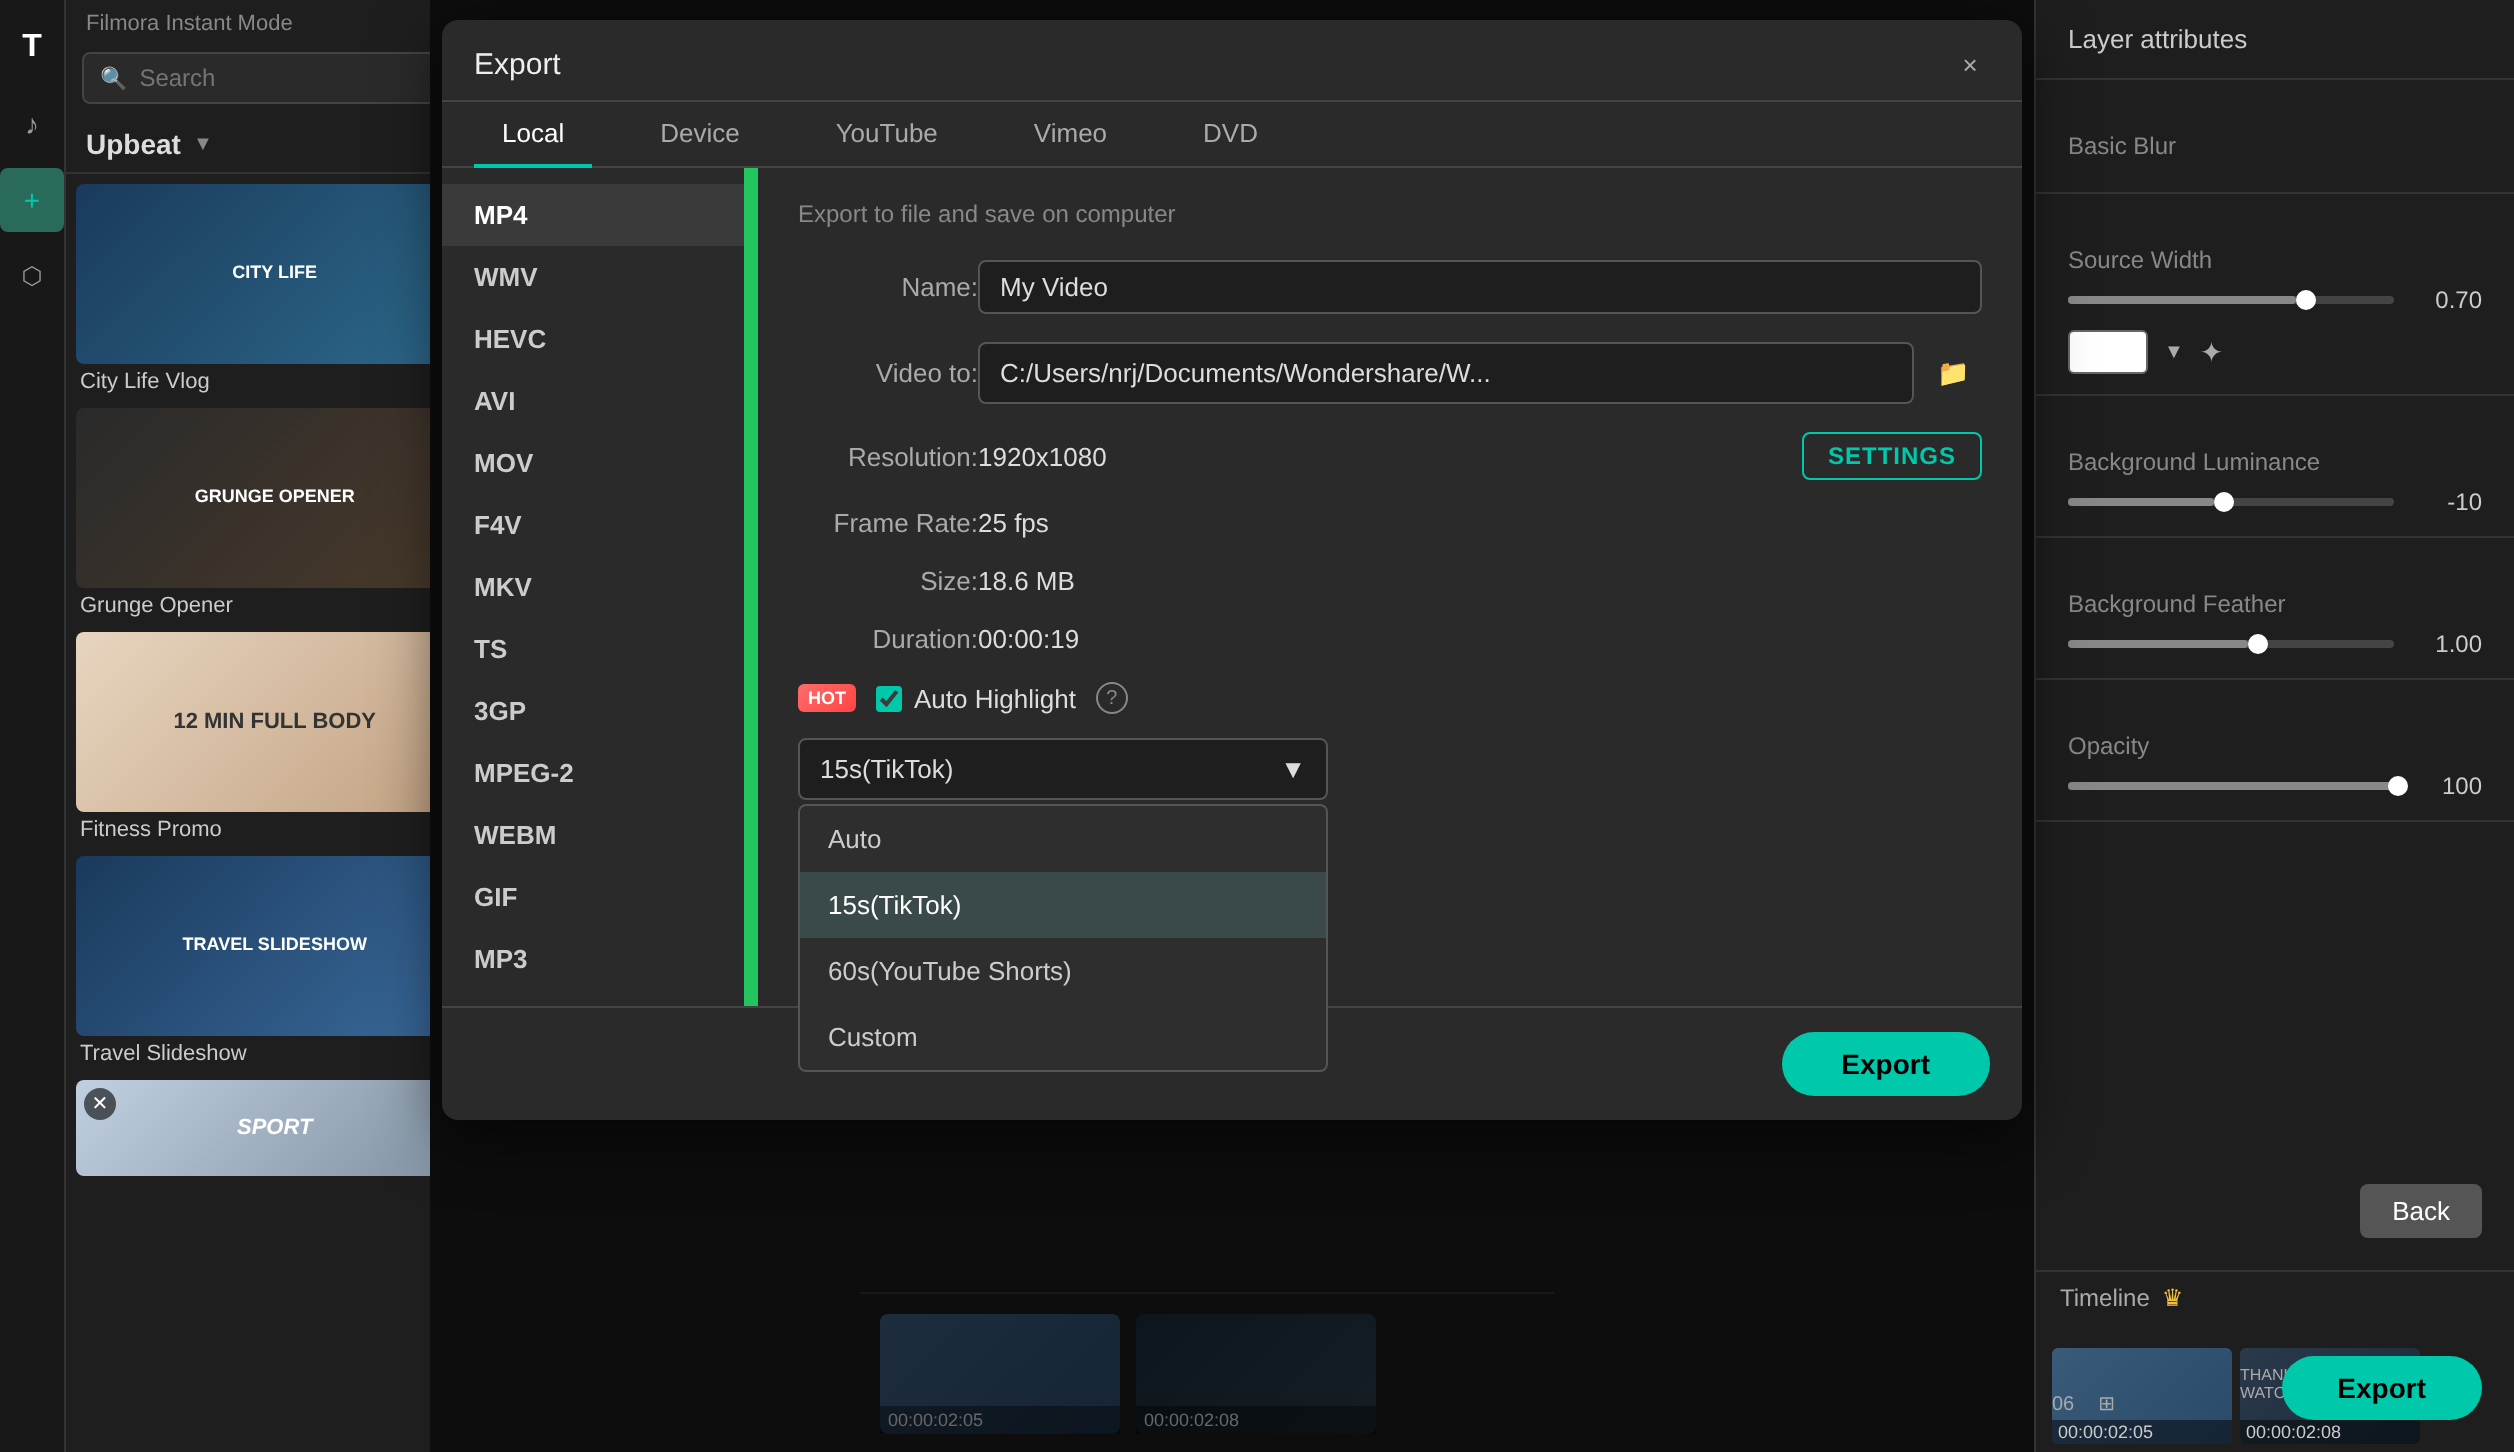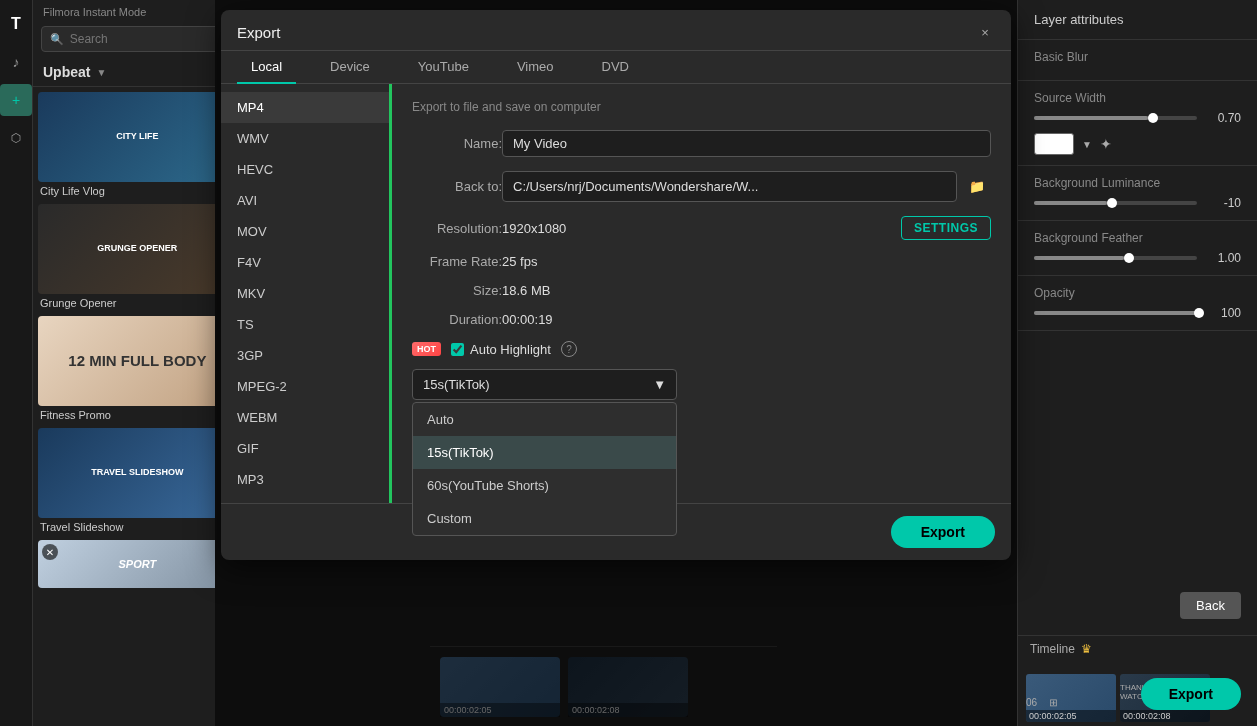--- a/index.html
+++ b/index.html
@@ -201,23 +201,24 @@
       border-bottom: 2px solid #00c8aa;
     }
 
     .dialog-body {
       display: flex;
       min-height: 380px;
     }
 
     
     .format-list {
-      width: 171px;
-      border-right: 3px solid #22c55e;
+      width: 158px;
+      border-right: 7px solid #22c55e;
       padding: 8px 0;
+      font-weight: bold;
     }
     .format-item {
       padding: 8px 16px;
       cursor: pointer;
       font-size: 13px;
       color: #ccc;
     }
     .format-item.active {
       background: #3a3a3a;
       color: #fff;
@@ -424,20 +425,21 @@
       font-weight: 500;
     }
     .attr-section {
       padding: 10px 16px;
       border-bottom: 1px solid #333;
     }
     .attr-label {
       font-size: 12px;
       color: #888;
       margin-bottom: 6px;
+      margin-top: 16px;
     }
     .slider-row {
       display: flex;
       align-items: center;
       gap: 8px;
     }
     .attr-slider {
       flex: 1;
       height: 4px;
       border-radius: 2px;
@@ -609,21 +611,21 @@
         <div class="template-label">City Life Vlog</div>
       </div>
       <div class="template-item">
         <div class="thumb-inner thumb-grunge" style="height:90px;border-radius:4px;">
           <span style="font-size:9px;font-weight:bold;color:#fff;text-align:center;padding:4px;">GRUNGE OPENER</span>
         </div>
         <div class="template-label">Grunge Opener</div>
       </div>
       <div class="template-item">
         <div class="thumb-inner thumb-fitness" style="height:90px;border-radius:4px;">
-          <span style="font-size:15px;font-weight:bold;color:#333;text-align:center;padding:4px;">12 MIN FULL BODY</span>
+          <span style="font-size:11px;font-weight:bold;color:#333;text-align:center;padding:4px;">12 MIN FULL BODY</span>
         </div>
         <div class="template-label">Fitness Promo</div>
       </div>
       <div class="template-item">
         <div class="thumb-inner thumb-travel" style="height:90px;border-radius:4px;">
           <span style="font-size:9px;font-weight:bold;color:#fff;text-align:center;padding:4px;">TRAVEL SLIDESHOW</span>
         </div>
         <div class="template-label">Travel Slideshow</div>
       </div>
       <div class="template-item">
@@ -687,21 +689,21 @@
 
         <div class="export-settings">
           <div class="export-subtitle">Export to file and save on computer</div>
 
           <div class="form-row">
             <span class="form-label">Name:</span>
             <input class="form-input" type="text" value="My Video" style="">
           </div>
 
           <div class="form-row">
-            <span class="form-label">Back to:</span>
+            <span class="form-label">Video to:</span>
             <div class="folder-row">
               <input class="folder-input" type="text" value="C:/Users/nrj/Documents/Wondershare/W..." style="">
               <span class="folder-btn">📁</span>
             </div>
           </div>
 
           <div class="form-row">
             <span class="form-label">Resolution:</span>
             <span class="form-value">1920x1080</span>
             <button class="settings-btn">SETTINGS</button>

